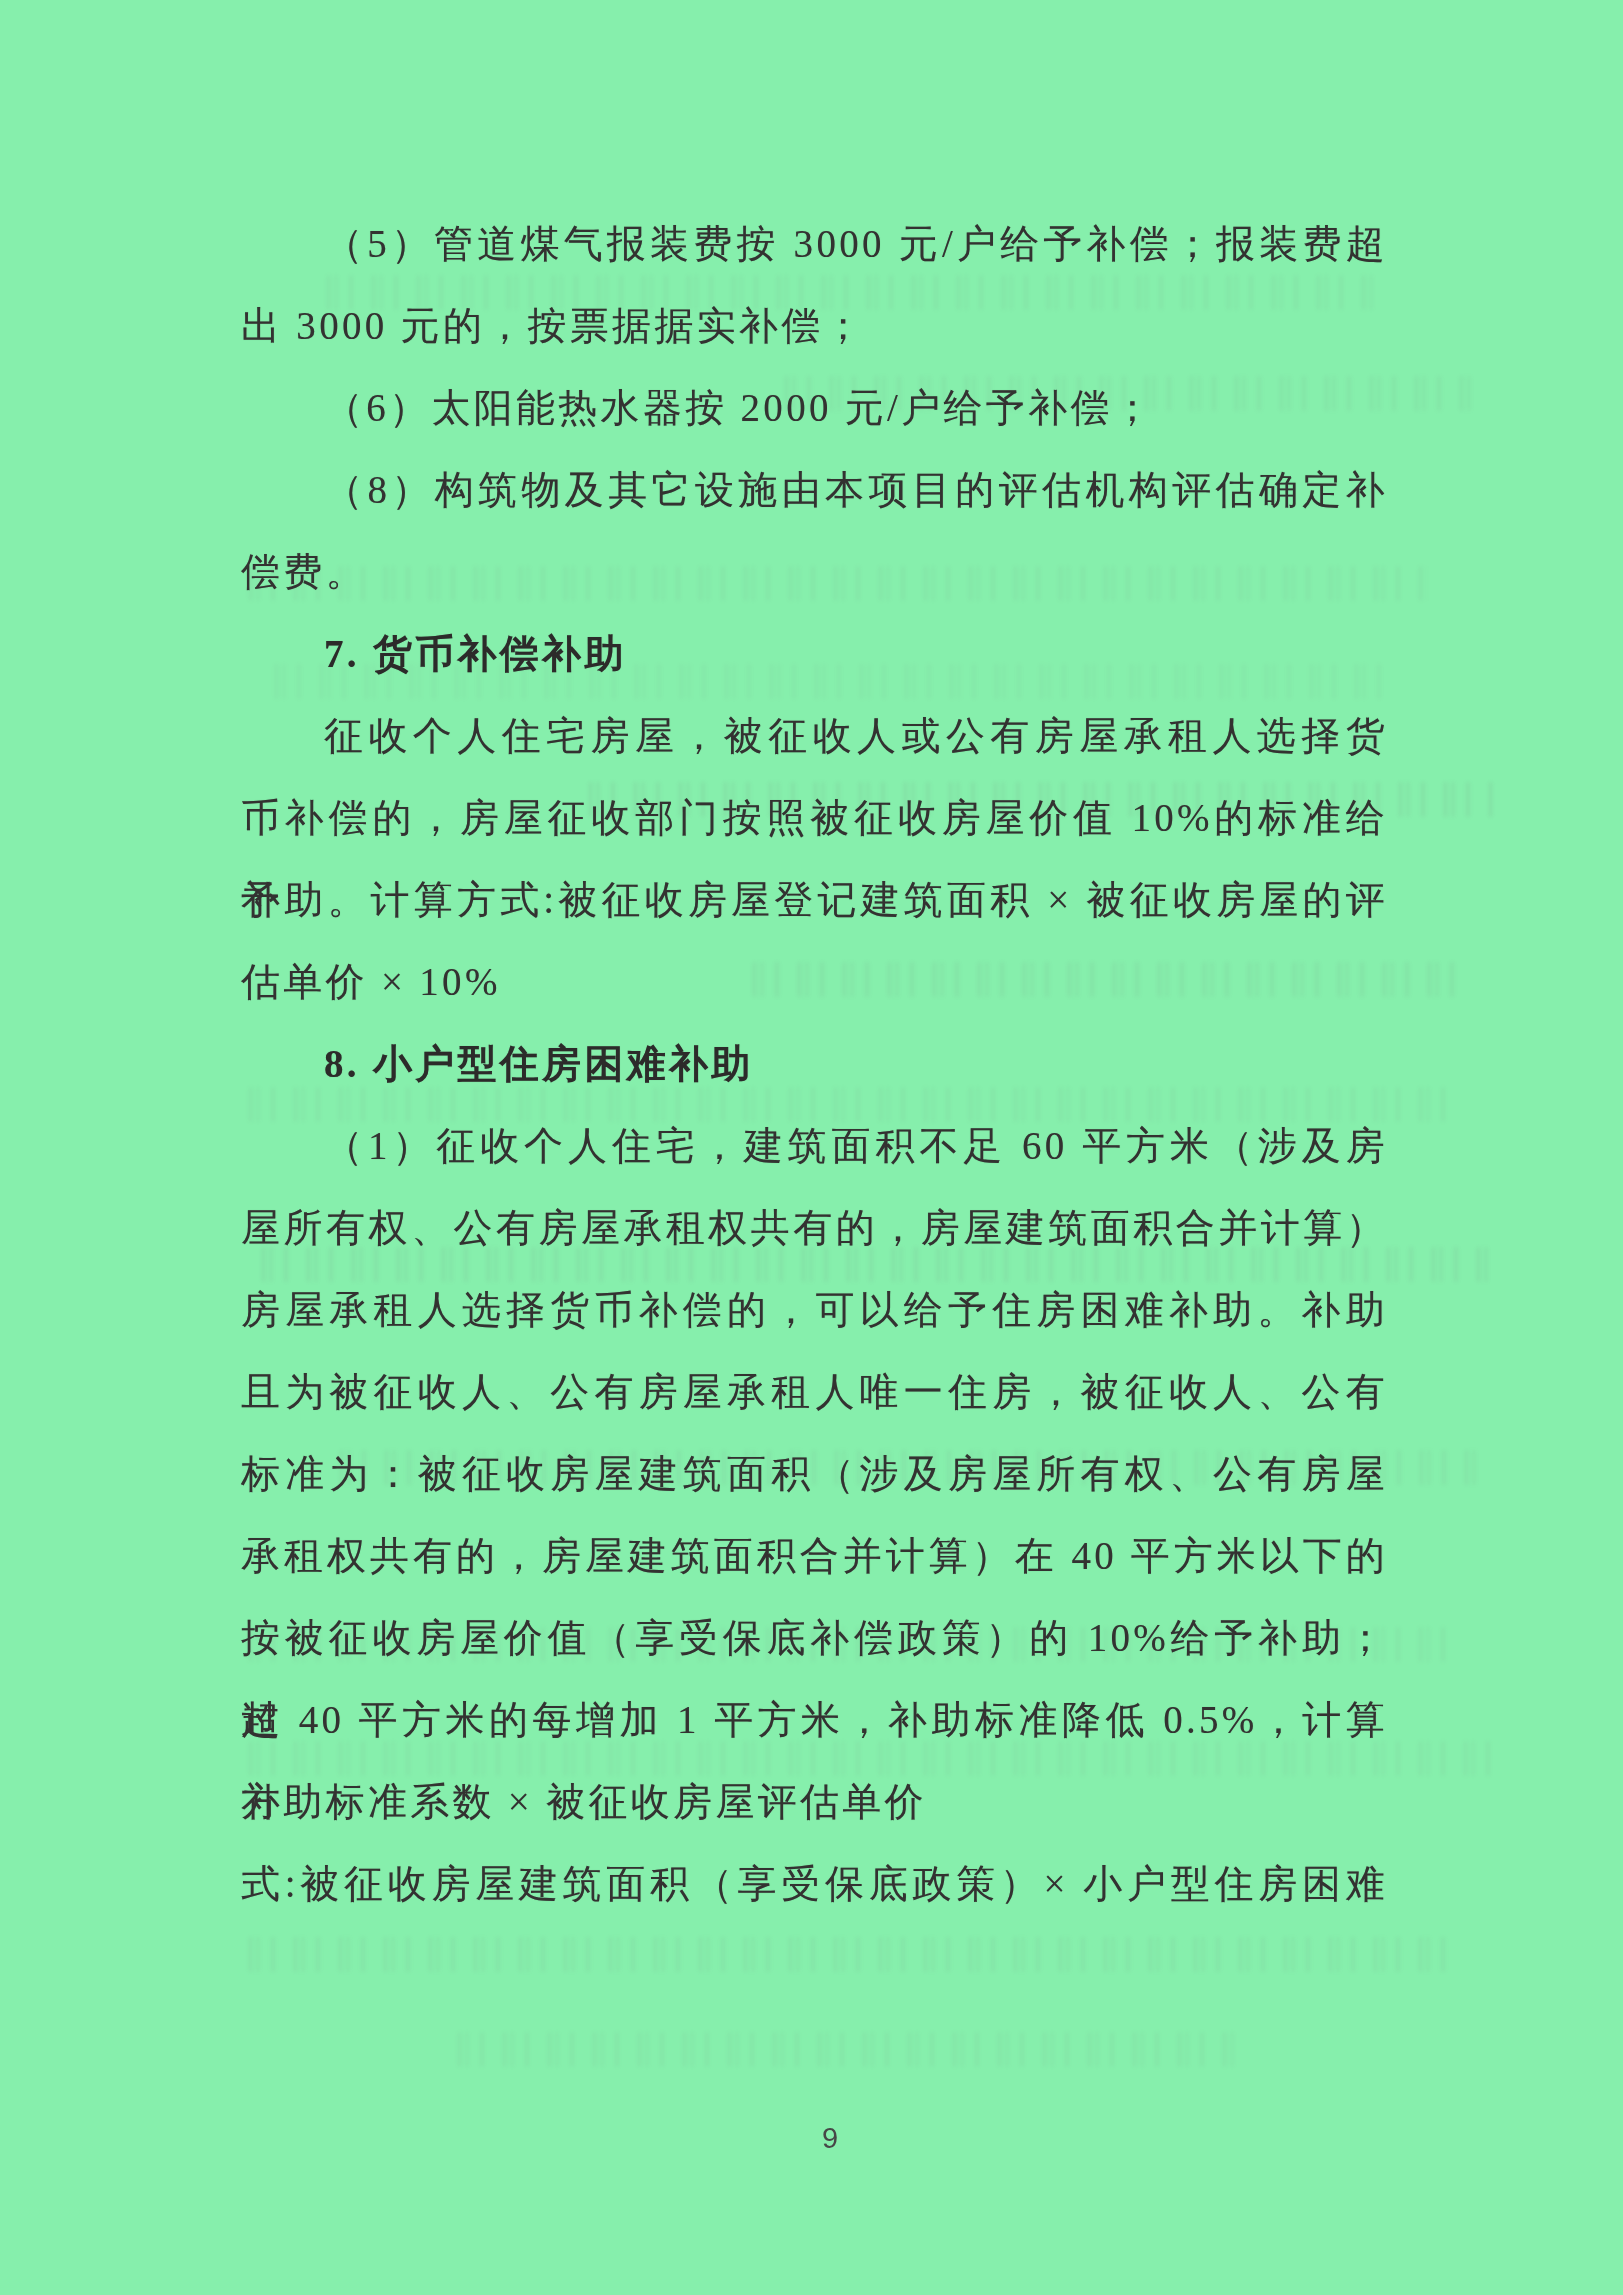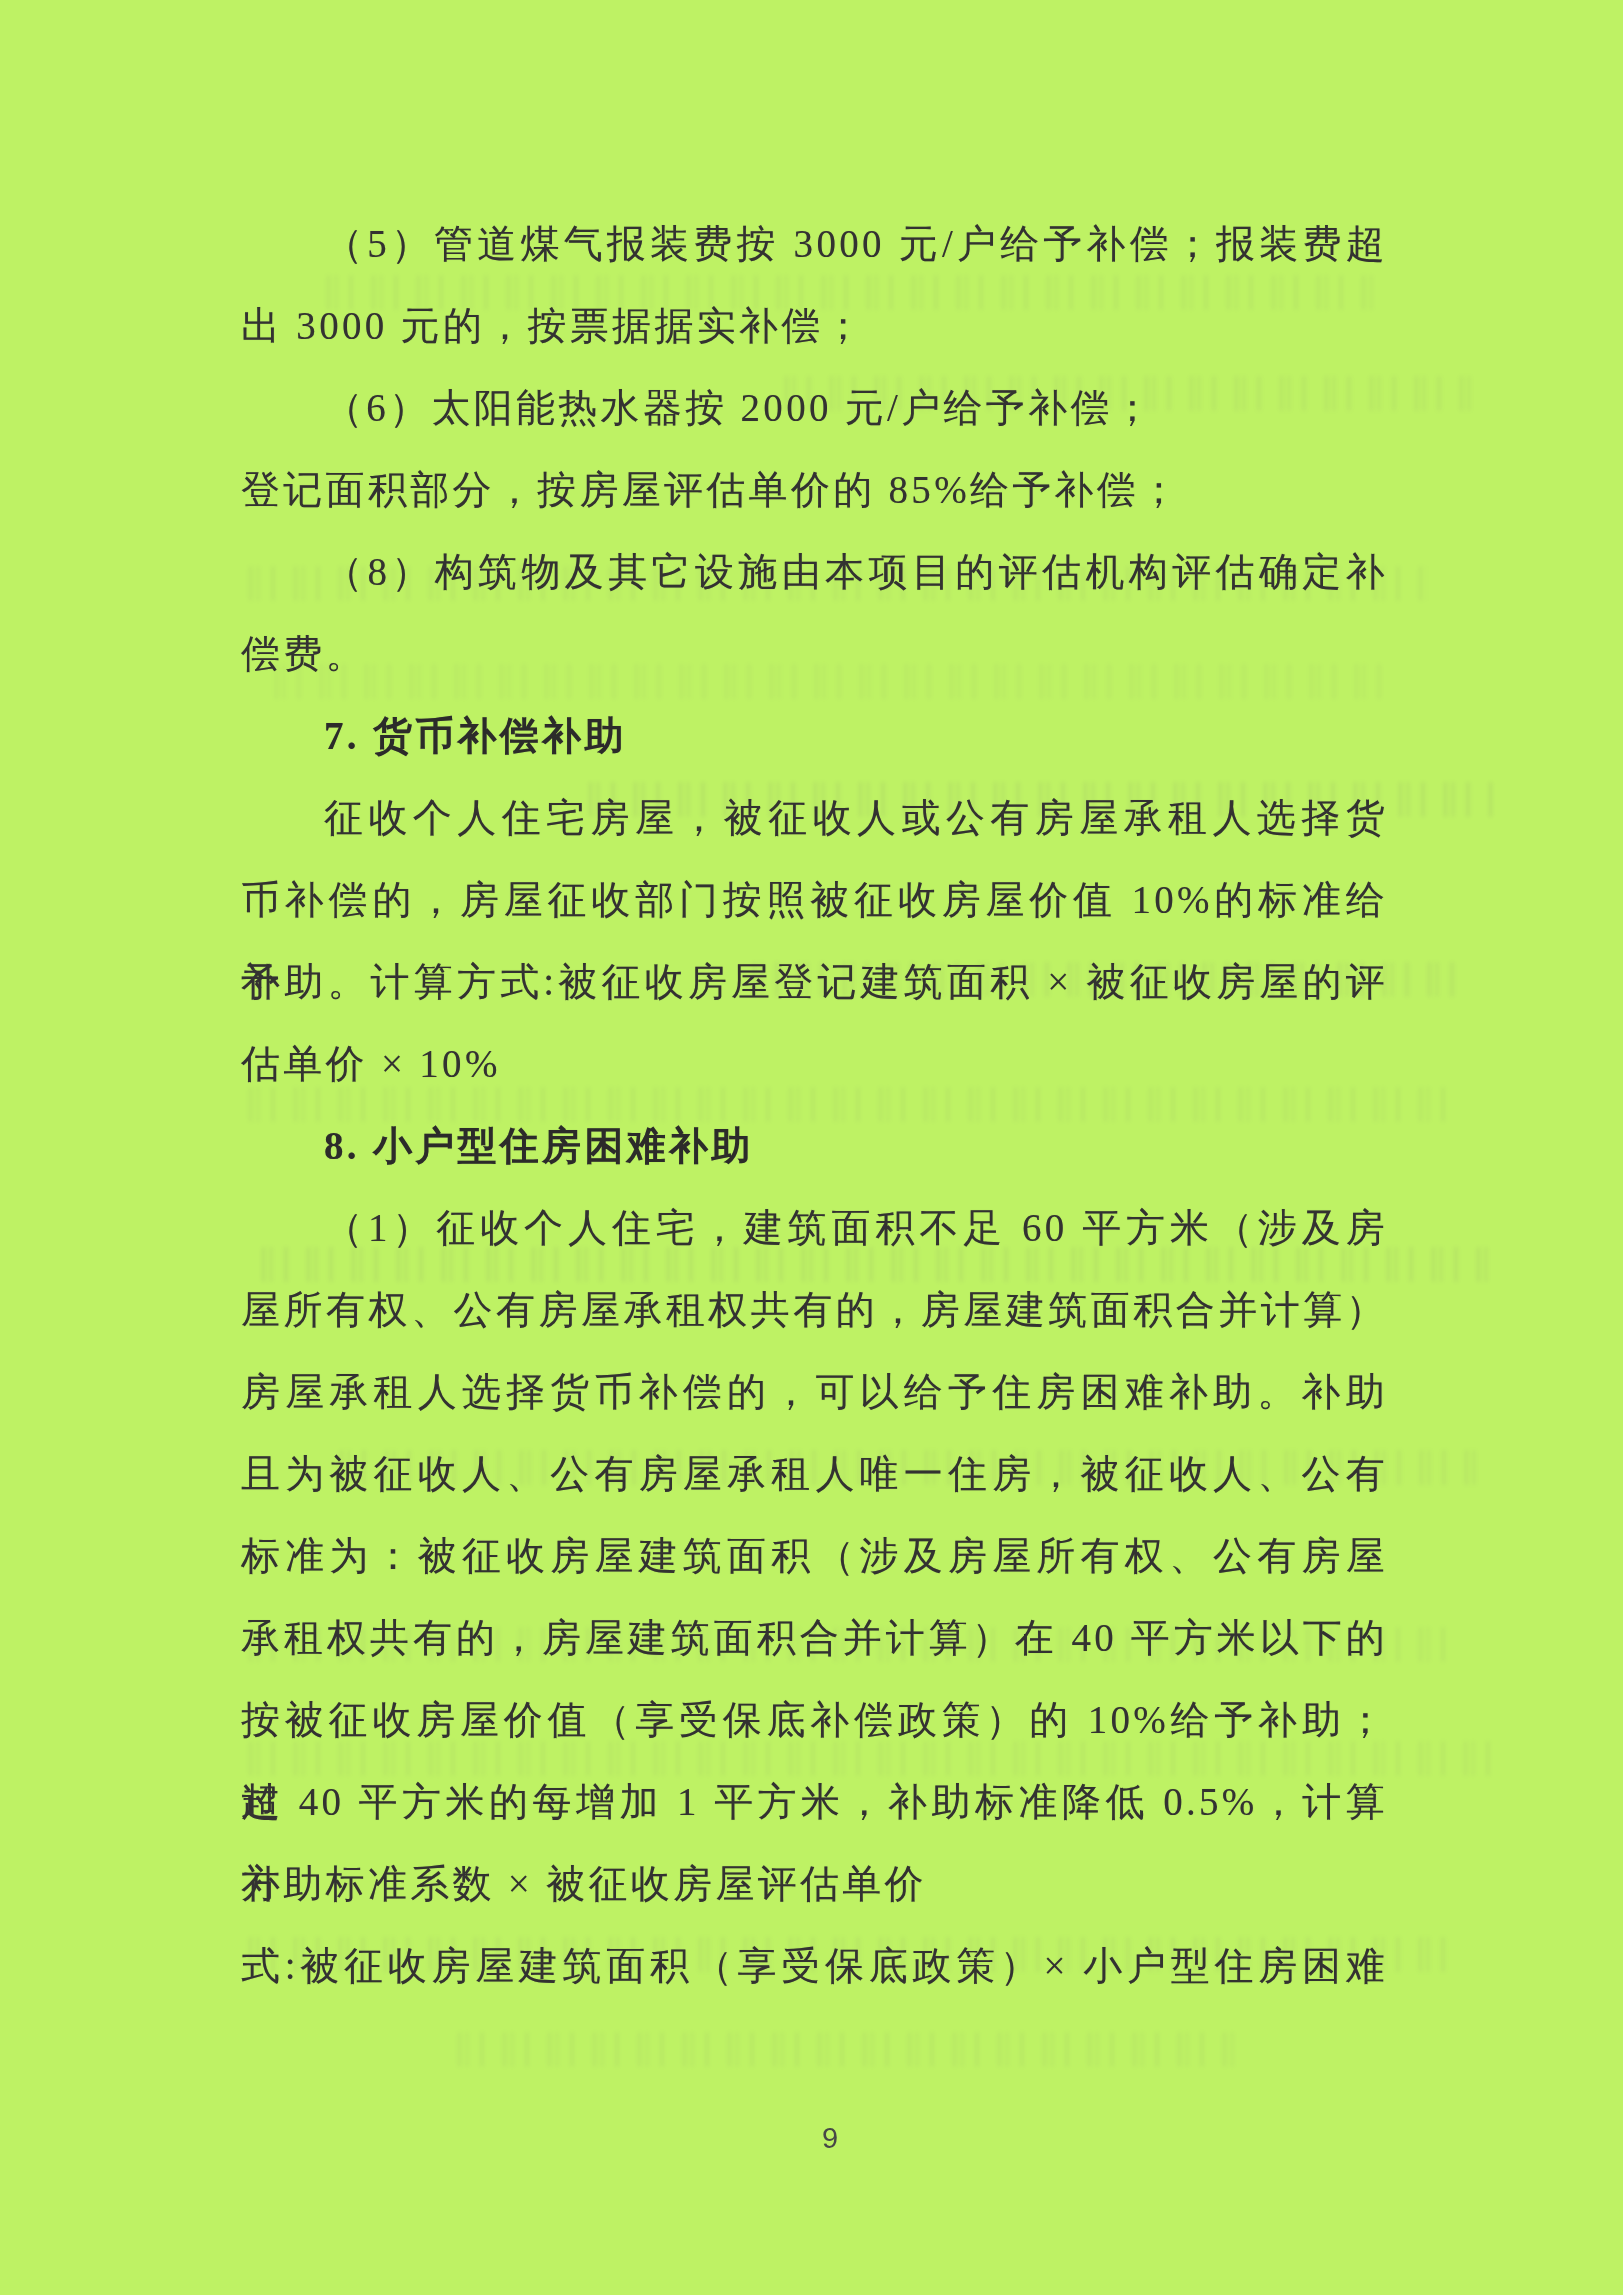--- a/index.html
+++ b/index.html
@@ -4,21 +4,21 @@
 <style>
   html, body {
     margin: 0;
     padding: 0;
     background: #e8e8e8;
   }
   .page {
     position: relative;
     width: 1623px;
     height: 2295px;
-    background: #bef264;
+    background: #86efac;
     overflow: hidden;
     font-family: "Liberation Serif", "DejaVu Serif", serif;
     text-decoration: underline;
   }
   
   .text-block {
     position: absolute;
     left: 241px;
     top: 203px;
     width: 1147px;
@@ -85,21 +85,20 @@
   <div class="ghost" style="left:340px;  top:1450px; width:1145px; opacity:.36;"></div>
   <div class="ghost" style="left:249px;  top:1627px; width:1211px; opacity:.30;"></div>
   <div class="ghost" style="left:249px;  top:1741px; width:1244px; opacity:.30;"></div>
   <div class="ghost" style="left:249px;  top:1937px; width:1211px; opacity:.36;"></div>
   <div class="ghost" style="left:458px;  top:2032px; width:785px; opacity:.30;"></div>
 
   <main class="text-block">
     <div class="ln indent full">（5）管道煤气报装费按 3000 元/户给予补偿；报装费超</div>
     <div class="ln">出 3000 元的，按票据据实补偿；</div>
     <div class="ln indent">（6）太阳能热水器按 2000 元/户给予补偿；</div>
-    <div class="ln">登记面积部分，按房屋评估单价的 85%给予补偿；</div>
     <div class="ln indent full">（8）构筑物及其它设施由本项目的评估机构评估确定补</div>
     <div class="ln">偿费。</div>
     <div class="ln indent b">7. 货币补偿补助</div>
     <div class="ln indent full">征收个人住宅房屋，被征收人或公有房屋承租人选择货</div>
     <div class="ln full">币补偿的，房屋征收部门按照被征收房屋价值 10%的标准给予</div>
     <div class="ln full">补助。计算方式:被征收房屋登记建筑面积 × 被征收房屋的评</div>
     <div class="ln">估单价 × 10%</div>
     <div class="ln indent b">8. 小户型住房困难补助</div>
     <div class="ln indent full">（1）征收个人住宅，建筑面积不足 60 平方米（涉及房</div>
     <div class="ln full">屋所有权、公有房屋承租权共有的，房屋建筑面积合并计算）</div>

